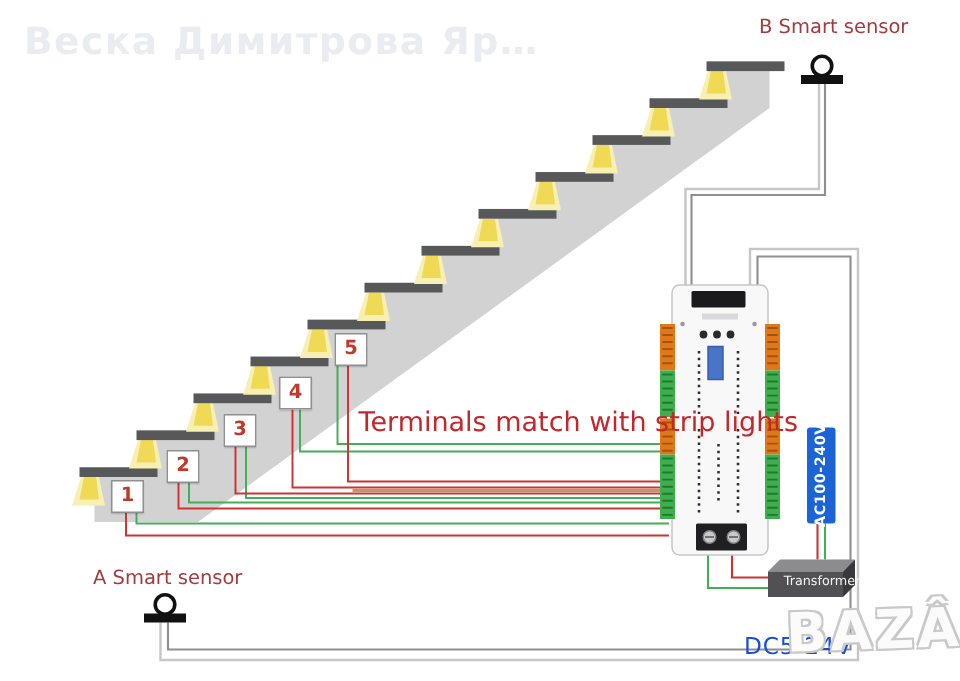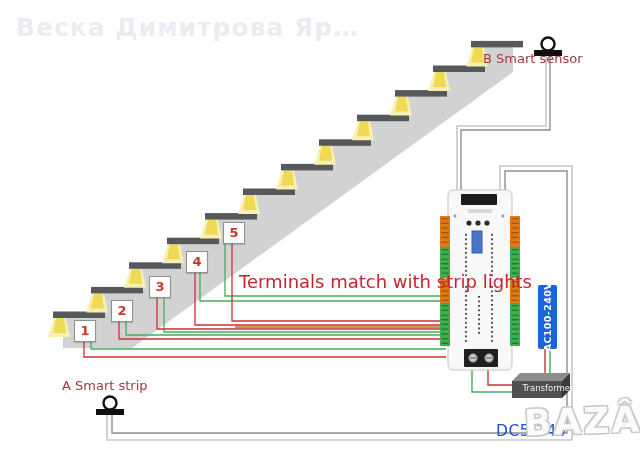--- a/index.html
+++ b/index.html
@@ -3,21 +3,21 @@
 <meta charset="utf-8">
 <style>
   html,body{margin:0;padding:0;background:#fff;}
   .stage{position:relative;width:640px;height:454px;background:#ffffff;overflow:hidden;
          font-family:"DejaVu Sans","Liberation Sans",sans-serif;}
   .stage svg{position:absolute;left:0;top:0;}
   .label{position:absolute;white-space:nowrap;}
   .wm-top{left:16px;top:13px;font-size:25px;font-weight:bold;color:#e9edf2;letter-spacing:1px;}
   .sensor-label{font-size:13px;color:#a23b3e;}
   .sensor-a-label{left:62px;top:378px;}
-  .sensor-b-label{left:483px;top:11px;margin-top:40px;}
+  .sensor-b-label{left:506px;top:11px;}
   .annotation{left:239px;top:271px;font-size:18px;font-weight:500;color:#c1272d;}
   .dc-label{left:496px;top:422px;font-size:15.5px;font-weight:500;color:#1d4ed8;letter-spacing:.5px;}
   .ac-box{left:538px;top:285px;width:19px;height:64px;background:#1a64d8;border-radius:2px;
           display:flex;align-items:center;justify-content:center;}
   .ac-box span{writing-mode:vertical-rl;transform:rotate(180deg);color:#fff;font-size:9.5px;
           font-weight:bold;letter-spacing:.4px;}
   .tx-label{left:512px;top:383px;width:72px;text-align:center;color:#f2f2f2;font-size:8.5px;}
   .term-box{position:absolute;width:20px;height:20px;background:#fff;border:1px solid #8f8f8f;
           color:#c0392b;font-size:13px;font-weight:bold;line-height:20px;text-align:center;
           box-shadow:0 1px 1px rgba(0,0,0,.15);}
@@ -156,21 +156,21 @@
       <rect x="96" y="409" width="28" height="6" fill="#111"></rect>
     </g>
     <g>
       <circle cx="548" cy="44" r="6.5" fill="#fff" stroke="#111" stroke-width="2.4"></circle>
       <rect x="534" y="50" width="28" height="6" fill="#111"></rect>
     </g>
   </svg>
 
   <div class="label wm-top">Веска Димитрова Яр…</div>
   <div class="label sensor-label sensor-b-label">B Smart sensor</div>
-  <div class="label sensor-label sensor-a-label">A Smart strip</div>
+  <div class="label sensor-label sensor-a-label">A Smart sensor</div>
   <div class="label annotation">Terminals match with strip lights</div>
 
   <div class="term-box" style="left:74px;top:320px;">1</div>
   <div class="term-box" style="left:111px;top:300px;">2</div>
   <div class="term-box" style="left:149px;top:276px;">3</div>
   <div class="term-box" style="left:186px;top:251px;">4</div>
   <div class="term-box" style="left:223px;top:222px;">5</div>
 
   <div class="label ac-box">
     <span>AC100-240V</span>

